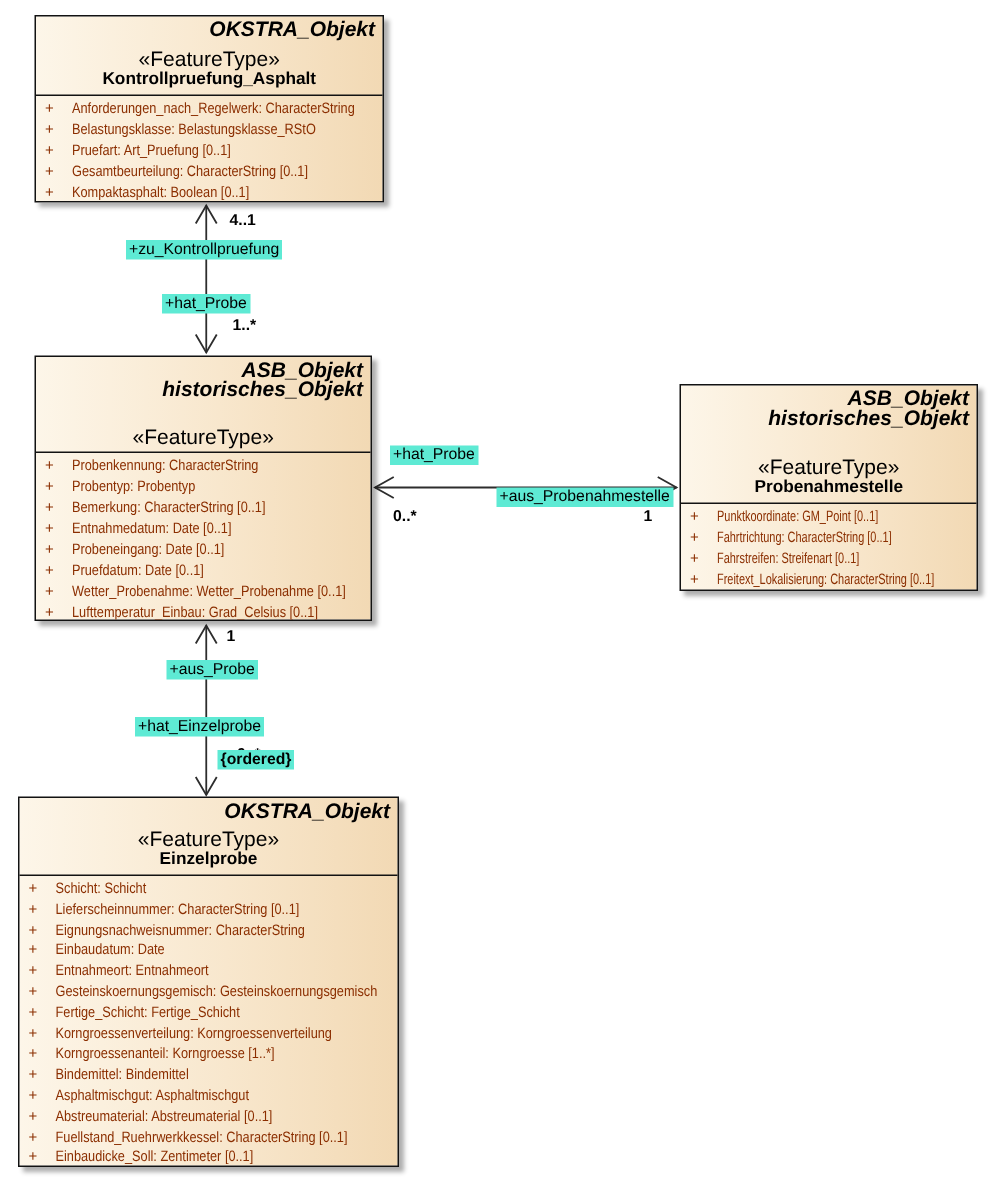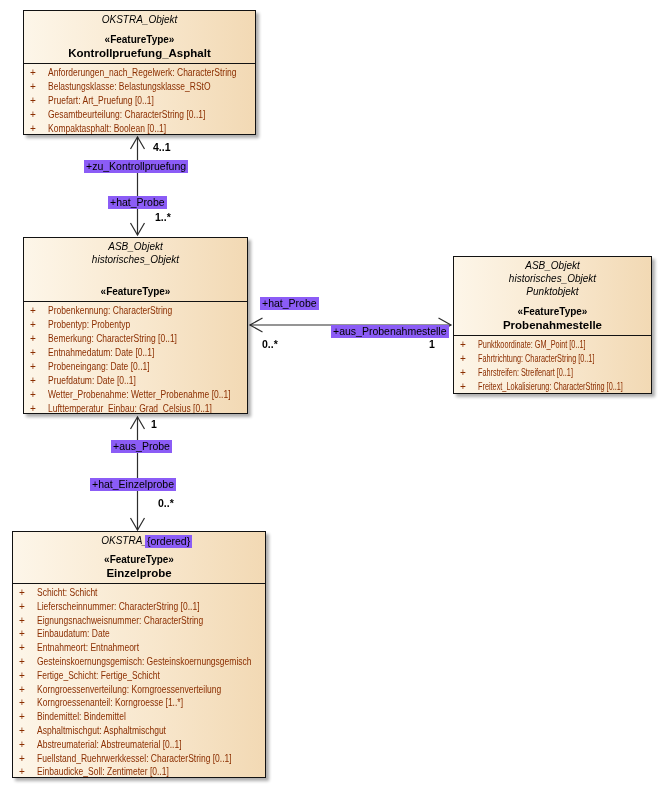--- a/index.html
+++ b/index.html
@@ -15,27 +15,27 @@
     box-shadow:3px 3px 3px rgba(0,0,0,0.32);
     display:flex;flex-direction:column;
   }
   .cls-header{
     box-sizing:border-box;
     border-bottom:1.5px solid #121212;
     display:flex;flex-direction:column;
     padding:2px 5px 3px 5px;
   }
   .annot{
-    text-align:center;
-    font-size:10px;font-style:italic;font-weight:normal;
+    text-align:right;
+    font-size:14px;font-style:italic;font-weight:bold;
     color:#000;line-height:13px;white-space:nowrap;
   }
   .hdr-spacer{flex:1;}
   .stereo{
-    text-align:center;font-size:10px;font-weight:bold;color:#000;line-height:13px;
+    text-align:center;font-size:14px;font-weight:normal;color:#000;line-height:13px;
   }
   .cls-name{
     text-align:center;font-size:11.5px;font-weight:bold;color:#000;line-height:14px;white-space:nowrap;
   }
   .cls-attrs{
     flex:1;overflow:hidden;padding-top:2px;
   }
   .attr-row{display:flex;line-height:14px;white-space:nowrap;}
   #cls-einzelprobe .attr-row{line-height:13.8px;}
   .plus{
@@ -49,21 +49,21 @@
     white-space:nowrap;
   }
   #cls-probenahmestelle .attr-text{transform:scaleX(0.73);}
 
   
   #connector-layer{position:absolute;left:0;top:0;width:665px;height:789px;z-index:1;}
   .uml-class{z-index:2;}
   .conn-label{
     position:absolute;z-index:3;
     font-size:10.5px;color:#000;line-height:13px;
-    background:#8b5cf6;padding:0 2px;white-space:nowrap;
+    background:#5eead4;padding:0 2px;white-space:nowrap;
   }
   .mult-label{font-weight:bold;background:transparent;}
 </style>
 </head>
 <body>
 
 <div id="canvas">
 
   <svg id="connector-layer" viewBox="0 0 665 789" fill="none" stroke="#2d2d2d" stroke-width="1.2">
     <g>
@@ -154,21 +154,20 @@
           <span class="plus">+</span>
           <span class="attr-text">Lufttemperatur_Einbau: Grad_Celsius [0..1]</span>
         </div>
       </div>
   </div>
 
   <div class="uml-class" id="cls-probenahmestelle" style="left:453px;top:256px;width:199px;height:138px;">
     <div class="cls-header" style="height:79px;">
       <div class="annot">ASB_Objekt</div>
       <div class="annot">historisches_Objekt</div>
-      <div class="annot">Punktobjekt</div>
       <div class="hdr-spacer"></div>
       <div class="stereo">«FeatureType»</div>
       <div class="cls-name">Probenahmestelle</div>
     </div>
     <div class="cls-attrs">
         <div class="attr-row">
           <span class="plus">+</span>
           <span class="attr-text">Punktkoordinate: GM_Point [0..1]</span>
         </div>
         <div class="attr-row">
@@ -260,15 +259,15 @@
 
   <div class="conn-label" style="left:260px;top:297px;">+hat_Probe</div>
   <div class="conn-label" style="left:331px;top:297px;margin-top:28px;">+aus_Probenahmestelle</div>
   <div class="conn-label mult-label" style="left:260px;top:338px;">0..*</div>
   <div class="conn-label mult-label" style="left:427px;top:338px;">1</div>
 
   <div class="conn-label mult-label" style="left:149px;top:418px;">1</div>
   <div class="conn-label" style="left:111px;top:440px;">+aus_Probe</div>
   <div class="conn-label" style="left:90px;top:478px;">+hat_Einzelprobe</div>
   <div class="conn-label mult-label" style="left:156px;top:497px;">0..*</div>
-  <div class="conn-label" style="left:145px;top:535px;">{ordered}</div>
+  <div class="conn-label" style="left:145px;top:500px;font-weight:bold;">{ordered}</div>
 
 </div>
 
 </body></html>

